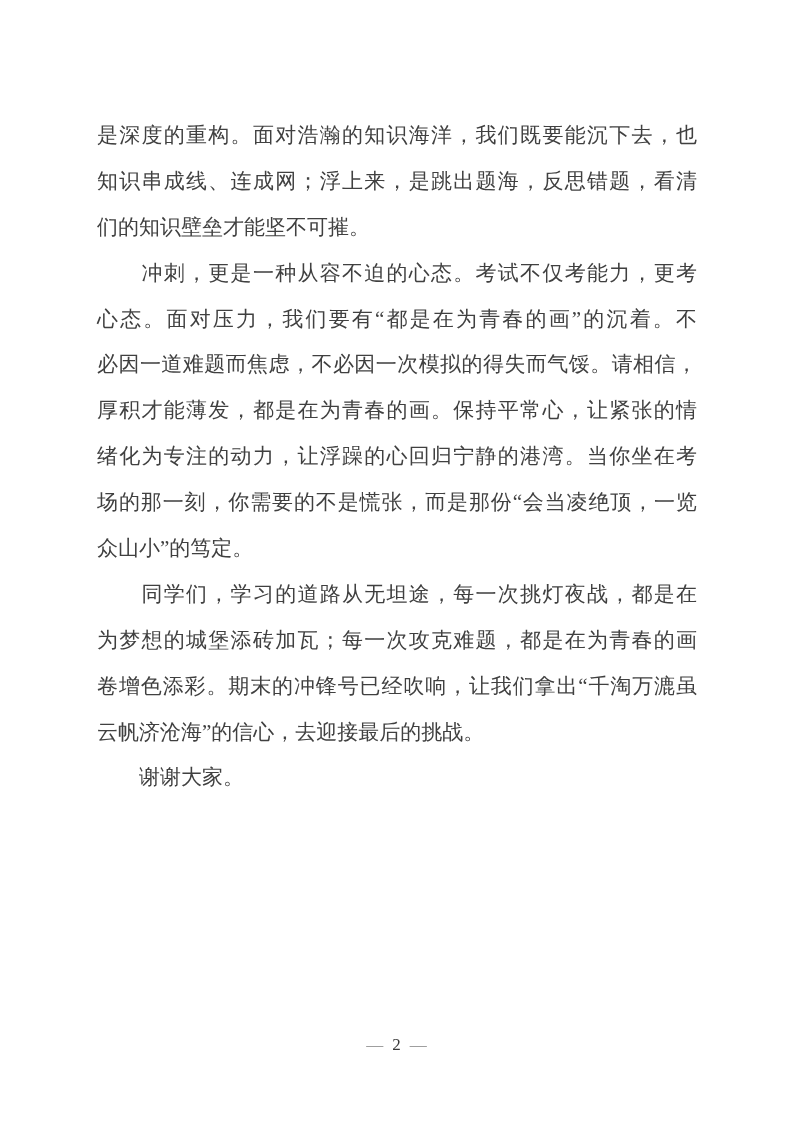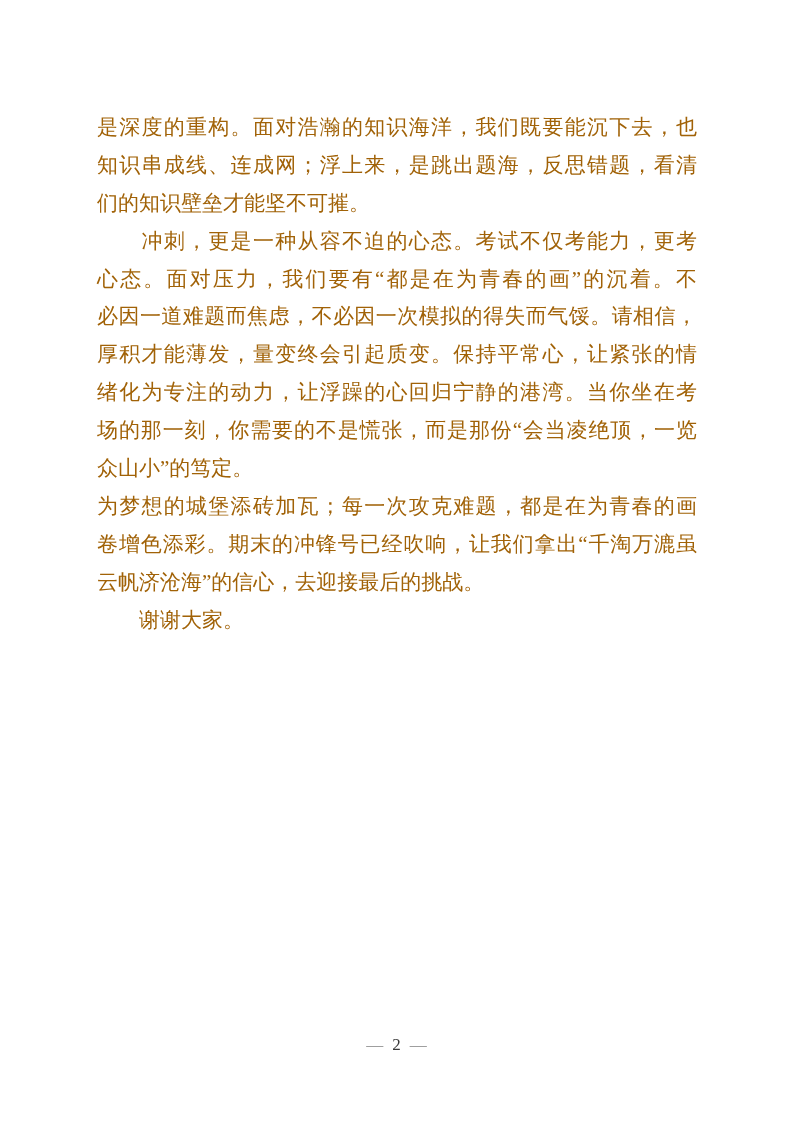--- a/index.html
+++ b/index.html
@@ -22,25 +22,26 @@
     width: 600px;
   }
   .paragraph {
     margin: 0;
     padding: 0;
   }
   .text-line {
     font-size: 21px;
     line-height: 37.9px;
     height: 37.9px;
-    color: #a16207;
+    color: #404040;
     white-space: nowrap;
     text-align: justify;
     text-align-last: justify;
     overflow: visible;
+    margin-top: 8px;
   }
   .text-line.final {
     text-align: right;
     text-align-last: left;
   }
   .footer {
     position: absolute;
     left: 0;
     top: 1033px;
     width: 100%;
@@ -65,26 +66,27 @@
 
   <div class="paragraph">
         <div class="text-line">是深度的重构。面对浩瀚的知识海洋，我们既要能沉下去，也</div>
         <div class="text-line">知识串成线、连成网；浮上来，是跳出题海，反思错题，看清</div>
         <div class="text-line final">们的知识壁垒才能坚不可摧。</div>
       </div>
       <div class="paragraph">
         <div class="text-line">　　冲刺，更是一种从容不迫的心态。考试不仅考能力，更考</div>
         <div class="text-line">心态。面对压力，我们要有“都是在为青春的画”的沉着。不</div>
         <div class="text-line">必因一道难题而焦虑，不必因一次模拟的得失而气馁。请相信，</div>
-        <div class="text-line">厚积才能薄发，量变终会引起质变。保持平常心，让紧张的情</div>
+        <div class="text-line">厚积才能薄发，都是在为青春的画。保持平常心，让紧张的情</div>
         <div class="text-line">绪化为专注的动力，让浮躁的心回归宁静的港湾。当你坐在考</div>
         <div class="text-line">场的那一刻，你需要的不是慌张，而是那份“会当凌绝顶，一览</div>
         <div class="text-line final">众山小”的笃定。</div>
       </div>
       <div class="paragraph">
+        <div class="text-line">　　同学们，学习的道路从无坦途，每一次挑灯夜战，都是在</div>
         <div class="text-line">为梦想的城堡添砖加瓦；每一次攻克难题，都是在为青春的画</div>
         <div class="text-line">卷增色添彩。期末的冲锋号已经吹响，让我们拿出“千淘万漉虽</div>
         <div class="text-line final">云帆济沧海”的信心，去迎接最后的挑战。</div>
       </div>
       <div class="paragraph">
         <div class="text-line final">　　谢谢大家。</div>
       </div>
     </div>
 
   <div class="footer">

